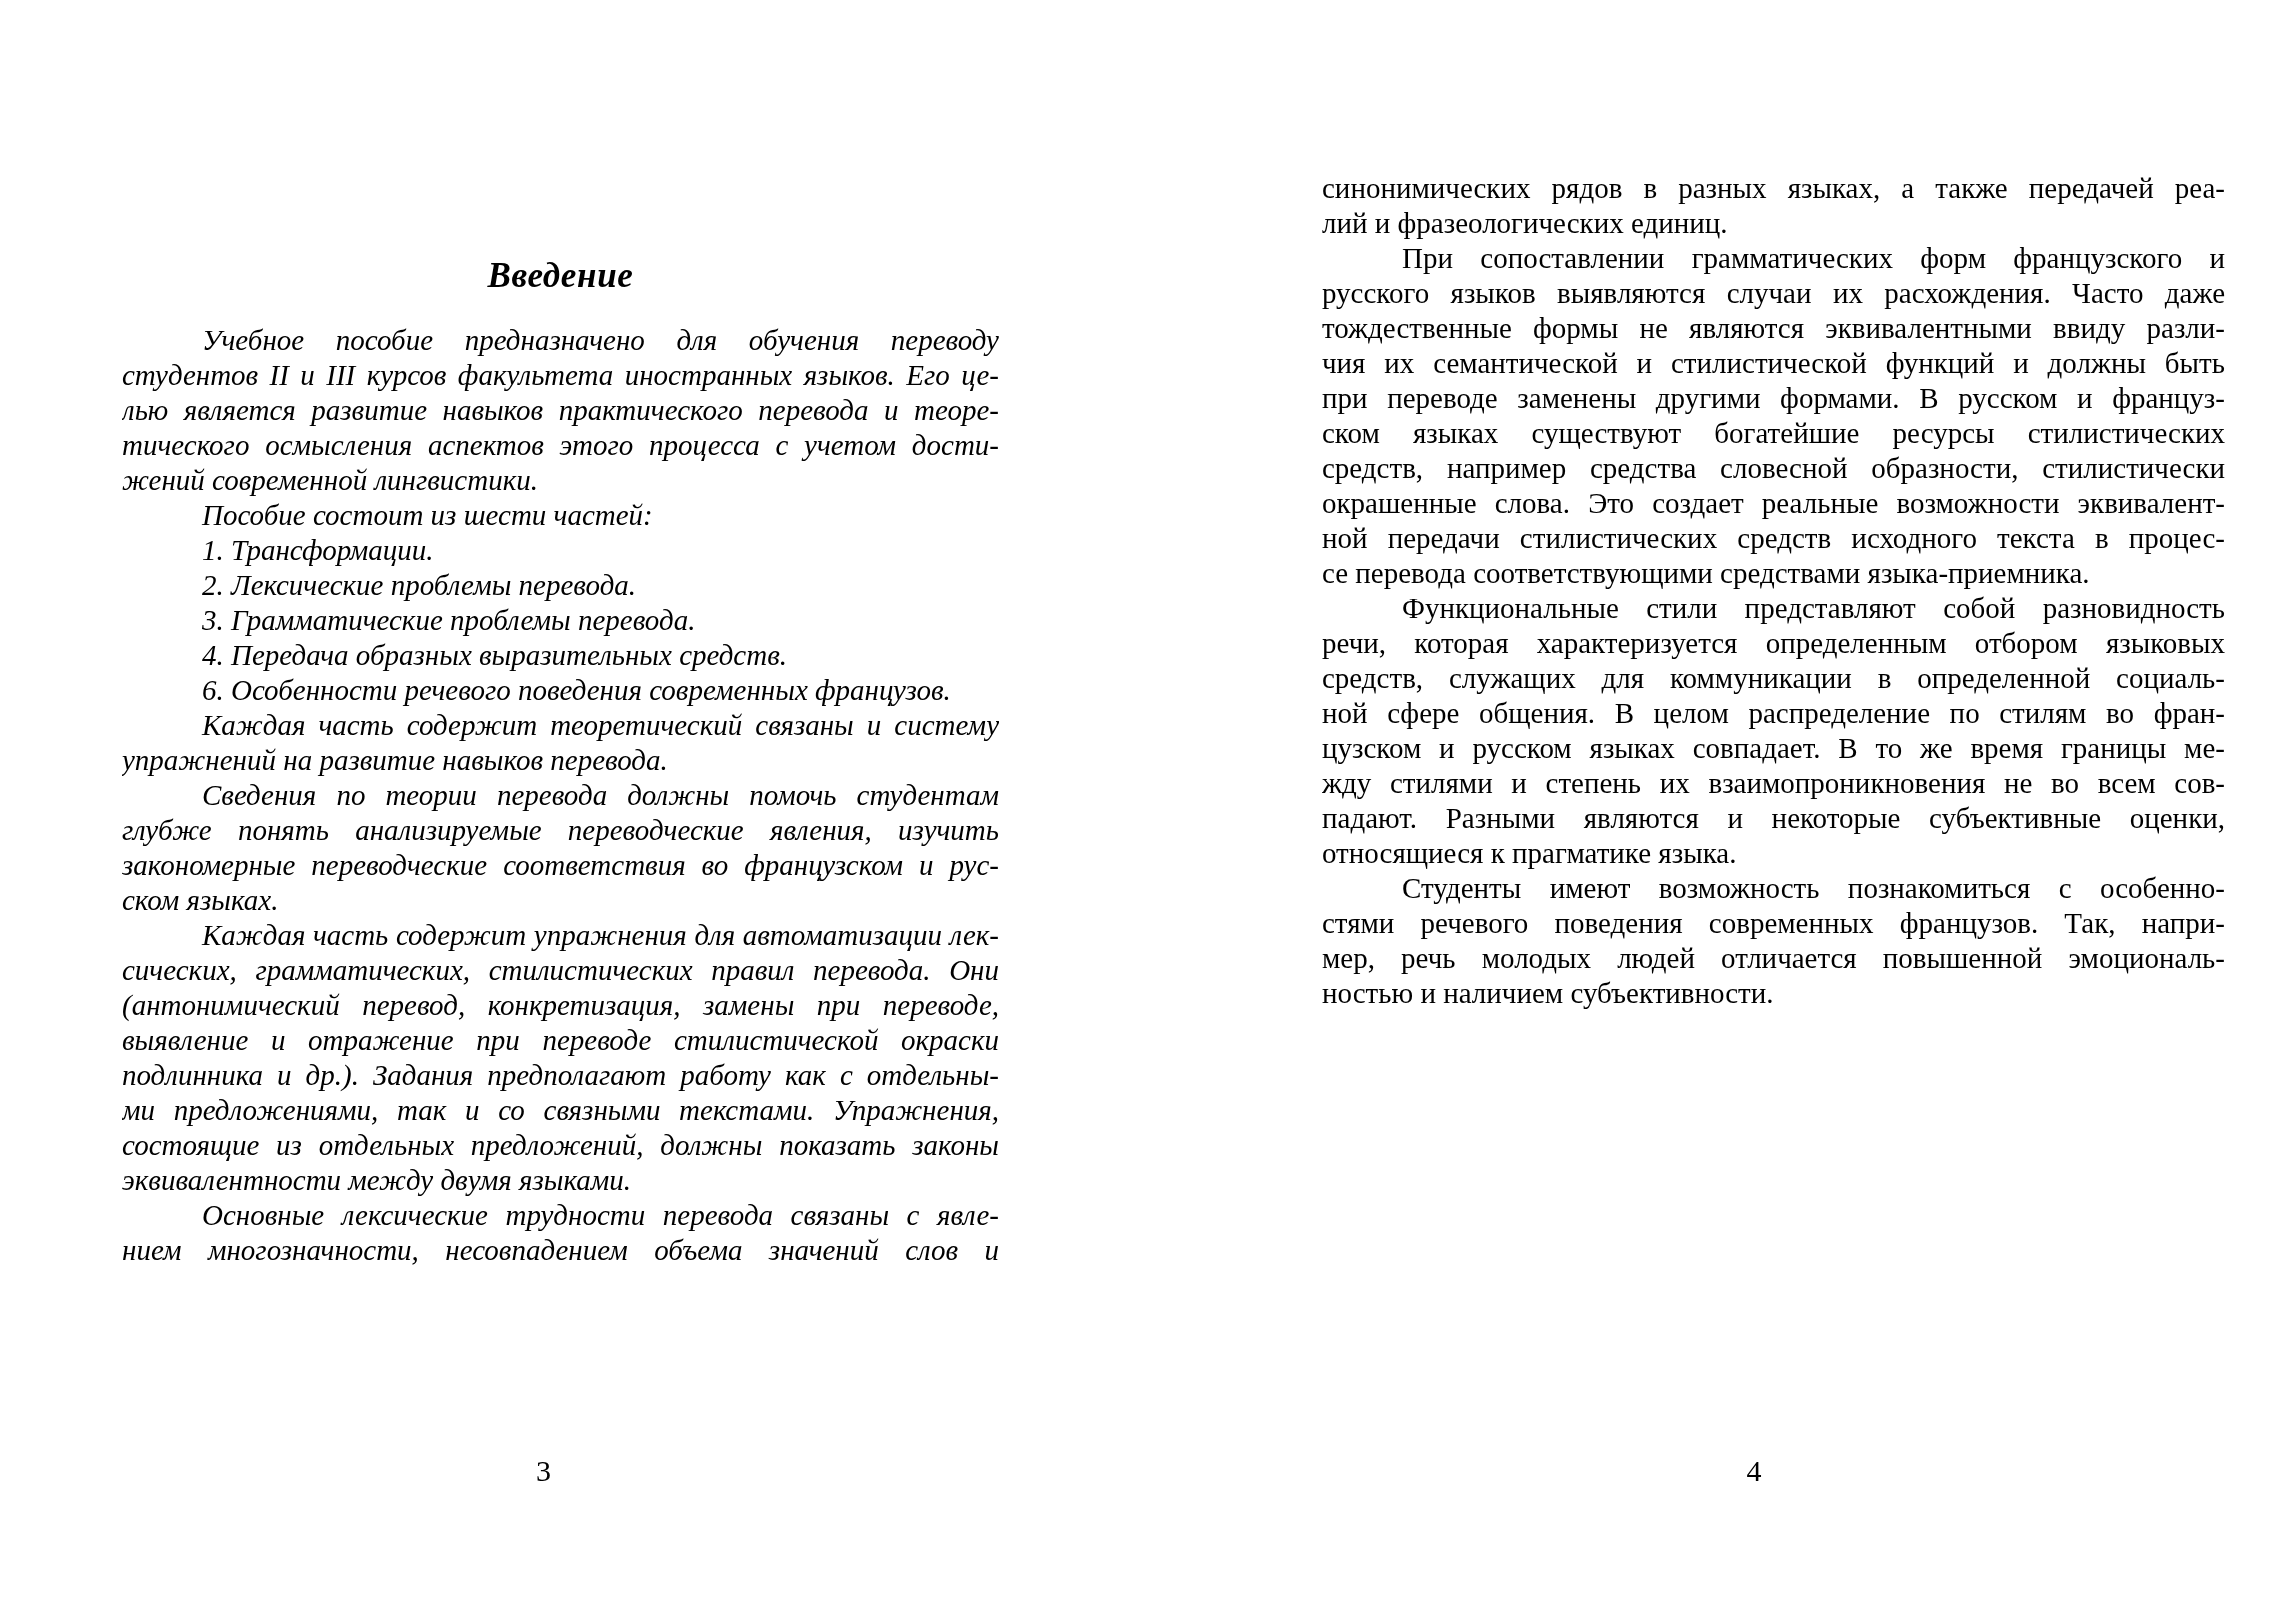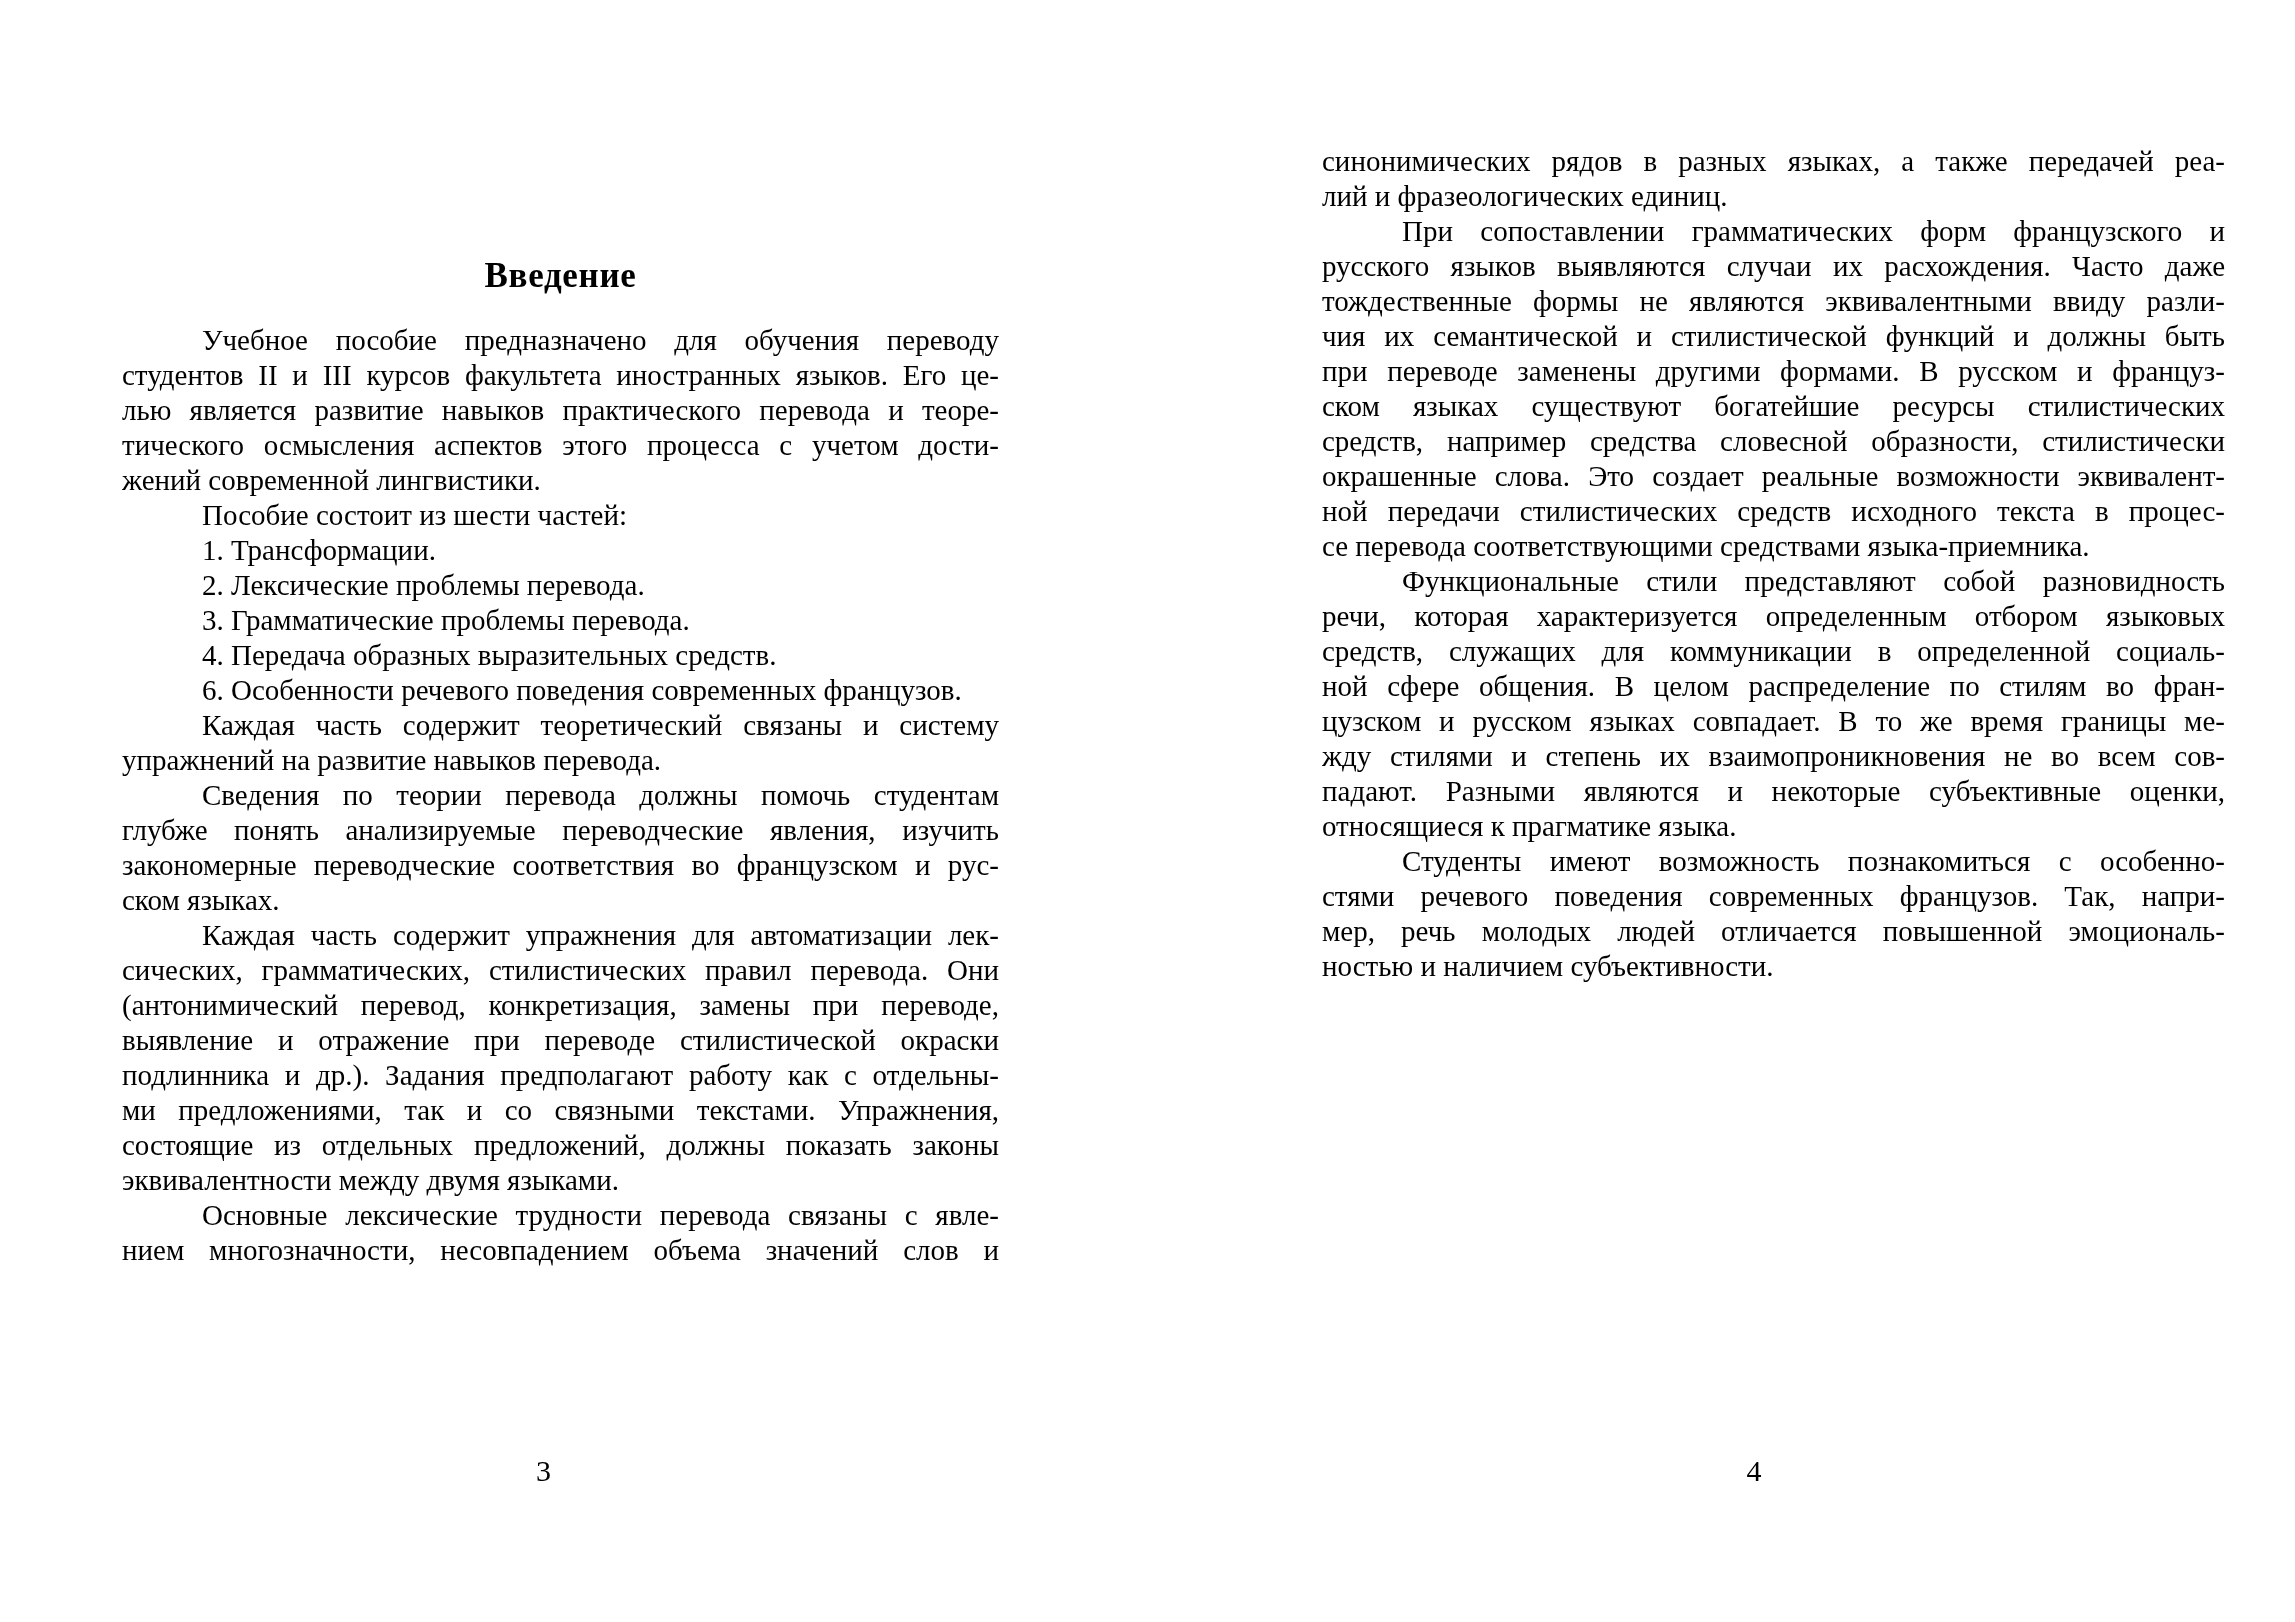--- a/index.html
+++ b/index.html
@@ -20,24 +20,25 @@
     inset: 0;
     background: #ffffff;
   }
   .page {
     position: absolute;
   }
   .page-left {
     left: 122px;
     top: 257px;
     width: 877px;
+    font-style: italic;
   }
   .page-right {
     left: 1322px;
-    top: 144px;
+    top: 171px;
     width: 903px;
   }
   .chapter-heading {
     font-size: 35px;
     line-height: 38px;
     font-weight: bold;
     text-align: center;
     letter-spacing: 0.7px;
     margin: 0 0 27.5px 0;
   }

